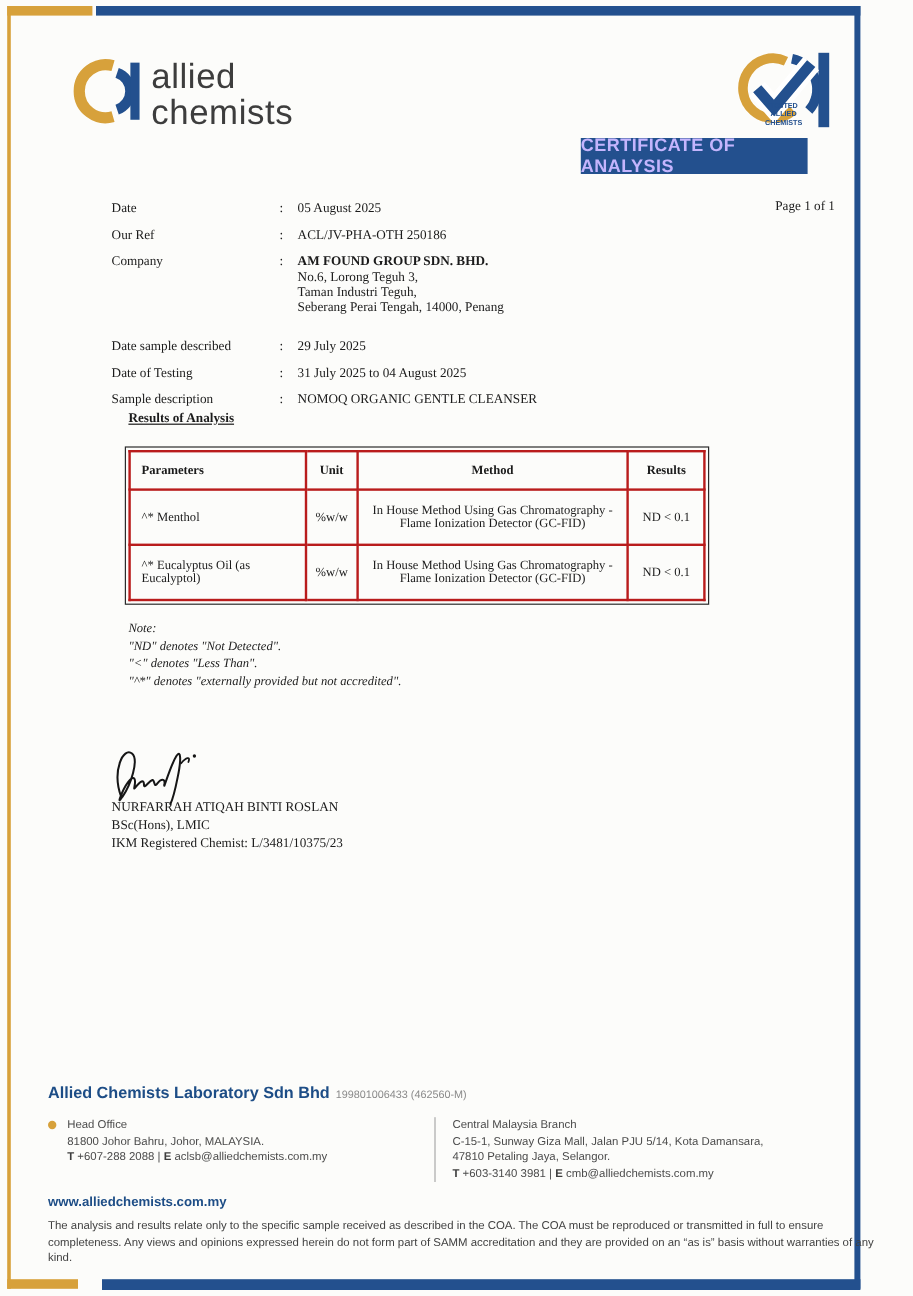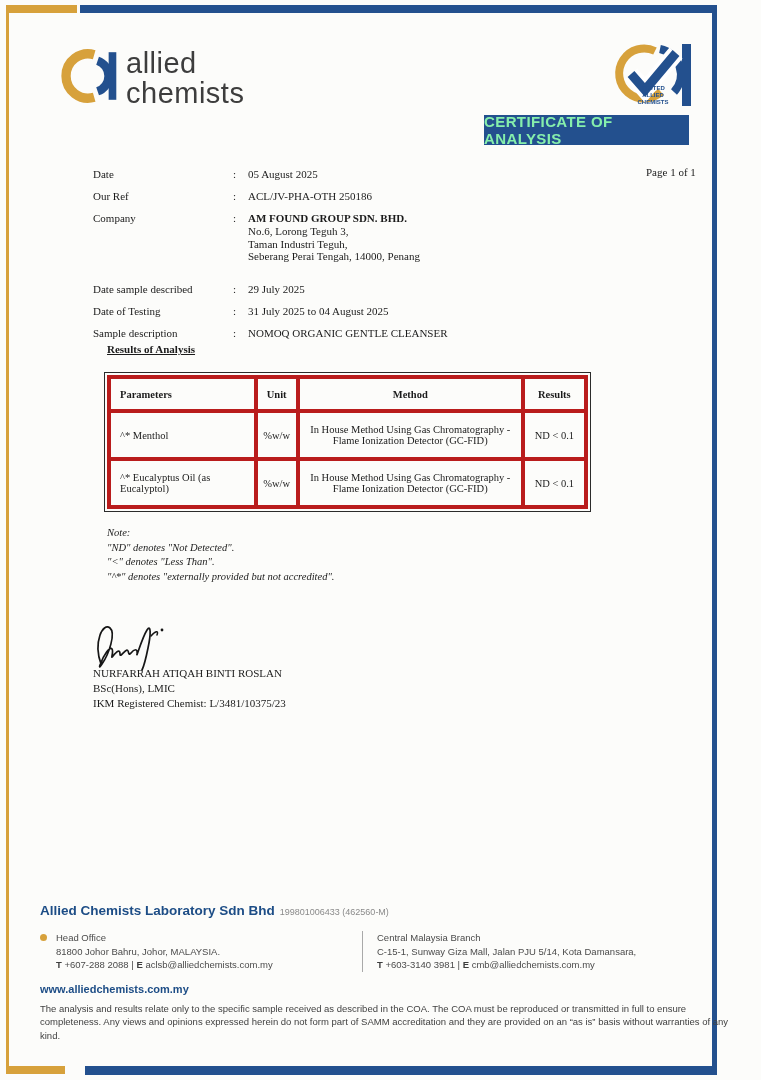--- a/index.html
+++ b/index.html
@@ -22,40 +22,40 @@
   .frame-right-navy{left:712px;top:5px;width:5px;height:1069px;}
   .frame-bottom-gold{left:6px;top:1066px;width:59px;height:8px;}
   .frame-bottom-navy{left:85px;top:1066px;width:632px;height:9px;}
 
   
   .logo{position:absolute;left:50px;top:42px;display:flex;align-items:center;}
   .logo-text{margin-left:8px;font-family:"Liberation Sans",sans-serif;
     font-size:29px;line-height:30px;color:#3d3d3d;letter-spacing:0.5px;font-weight:500;}
   .badge{position:absolute;left:602px;top:40px;}
   .banner{
-    position:absolute;left:484px;top:115px;width:205px;height:30px;
-    background:#23508e;color:#86efac;
+    position:absolute;left:484px;top:115px;width:189px;height:30px;
+    background:#23508e;color:#c4b5fd;
     font-family:"Liberation Sans",sans-serif;font-weight:bold;font-size:15px;
     letter-spacing:0.4px;display:flex;align-items:center;justify-content:center;
   }
   .page-number{position:absolute;left:605px;top:166px;font-size:11px;margin-left:41px;}
 
   
   .info{position:absolute;left:93px;top:168px;width:480px;font-size:11px;}
   .info-row{display:grid;grid-template-columns:140px 15px 1fr;line-height:12px;margin-bottom:10px;}
   .info-row .addr{line-height:12.8px;}
   .company-name{font-weight:bold;}
   .gap{height:10px;}
 
   
   .results{position:absolute;left:104px;top:343px;width:487px;}
   .results-title{font-weight:bold;text-decoration:underline;font-size:11px;margin-left:3px;}
   .tbl-wrap{margin-top:17px;border:1px solid #2b2b2b;padding:2px;}
   table{width:100%;border-collapse:collapse;font-size:10.5px;}
-  th,td{border:4px solid #b91c1c;text-align:center;vertical-align:middle;padding:3px 5px;}
+  th,td{border:2px solid #b91c1c;text-align:center;vertical-align:middle;padding:3px 5px;}
   th{font-weight:bold;height:24px;}
   td{height:38px;}
   th:first-child,td:first-child{text-align:left;padding-left:9px;}
   col.c1{width:146px;} col.c2{width:42px;} col.c3{width:224px;} col.c4{width:63px;}
 
   .notes{margin-top:14px;font-style:italic;font-size:10.5px;line-height:14.5px;margin-left:3px;}
 
   
   .sign-block{position:absolute;left:93px;top:618px;font-size:11px;line-height:15px;}
   .sign-svg{display:block;margin-bottom:-14px;}
@@ -226,20 +226,21 @@
           <span>+607-288 2088</span>
           <span>|</span>
           <b>E</b>
           <span>aclsb@alliedchemists.com.my</span>
         </div>
       </div>
       <div class="f-divider"></div>
       <div class="f-col-right">
         <div>Central Malaysia Branch</div>
         <div>C-15-1, Sunway Giza Mall, Jalan PJU 5/14, Kota Damansara,</div>
+        <div>47810 Petaling Jaya, Selangor.</div>
         <div class="f-contact">
           <b>T</b>
           <span>+603-3140 3981</span>
           <span>|</span>
           <b>E</b>
           <span>cmb@alliedchemists.com.my</span>
         </div>
       </div>
     </div>
     <div class="f-web">www.alliedchemists.com.my</div>

